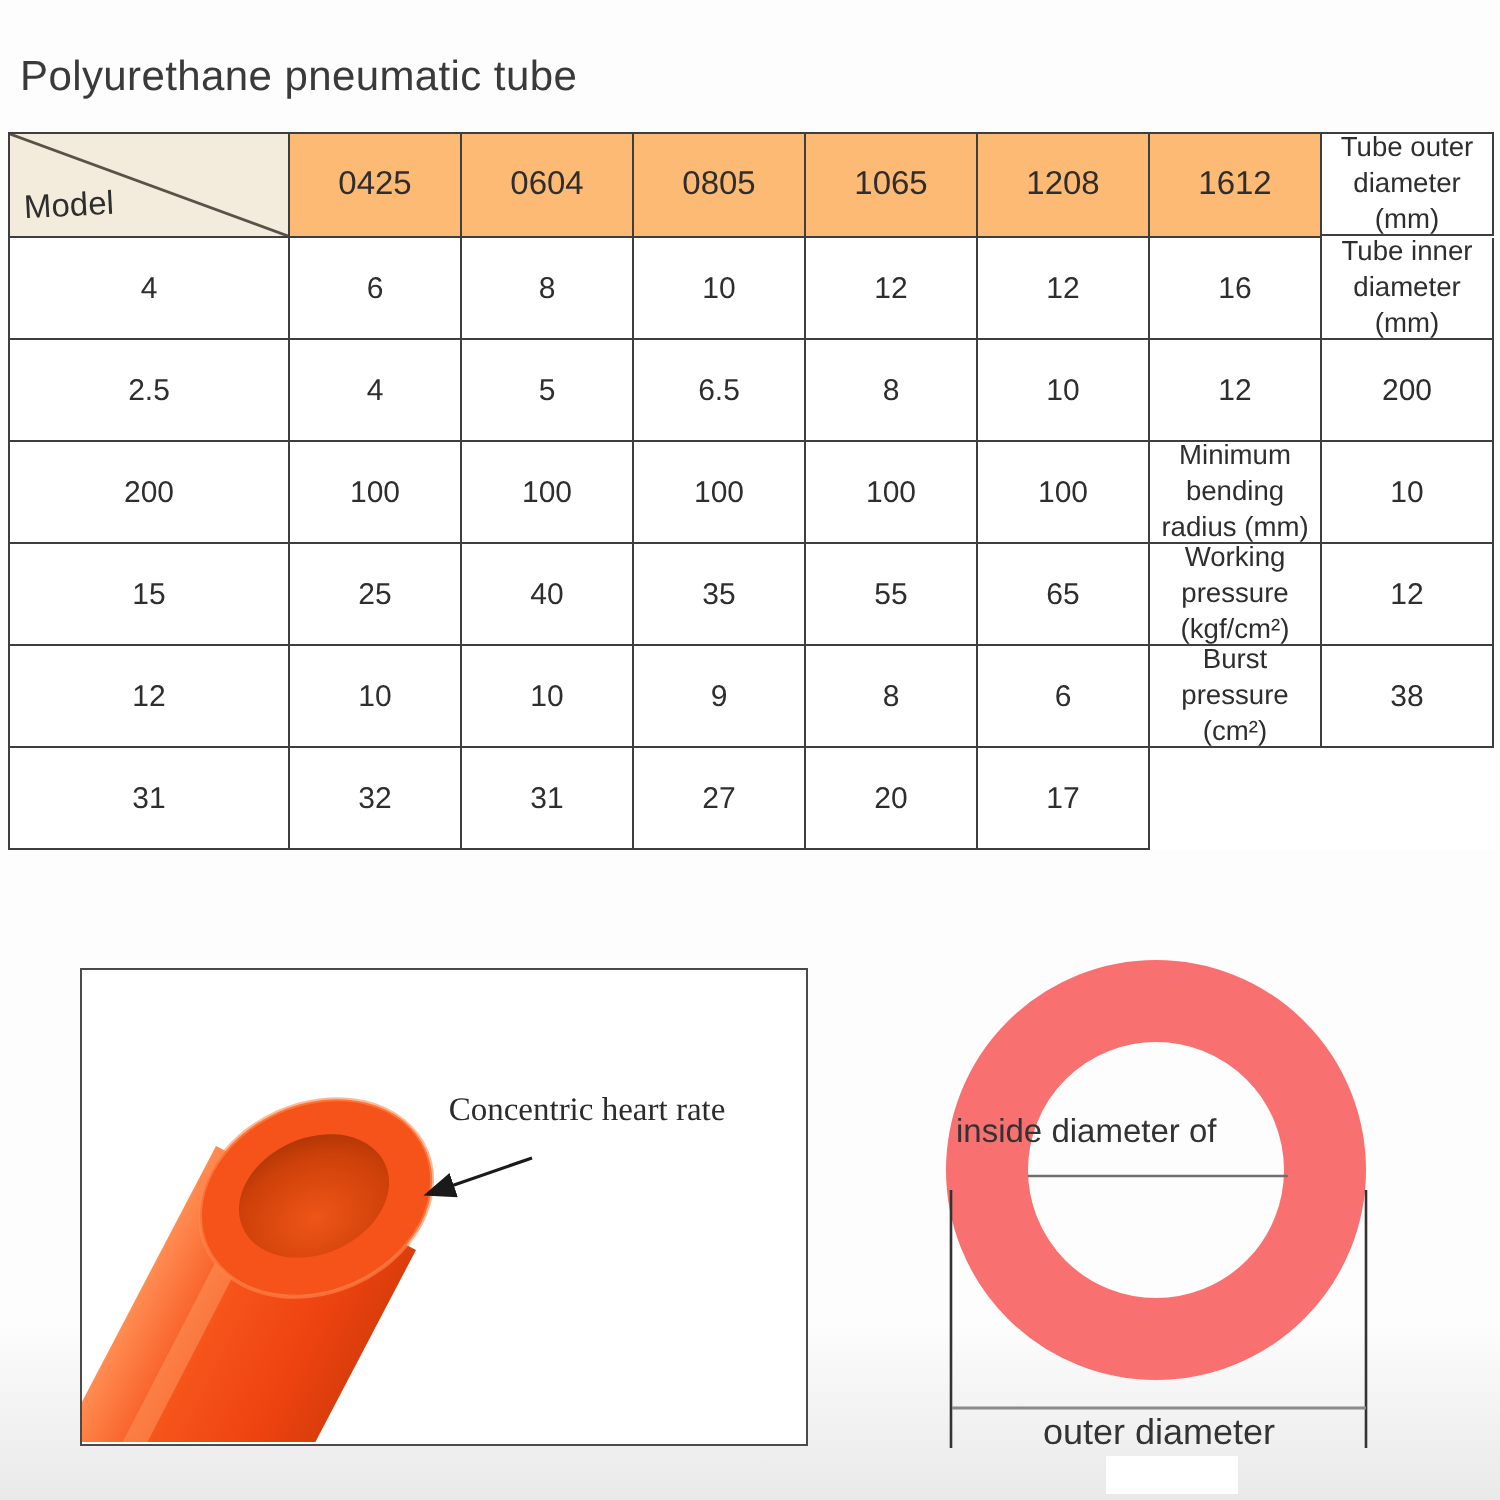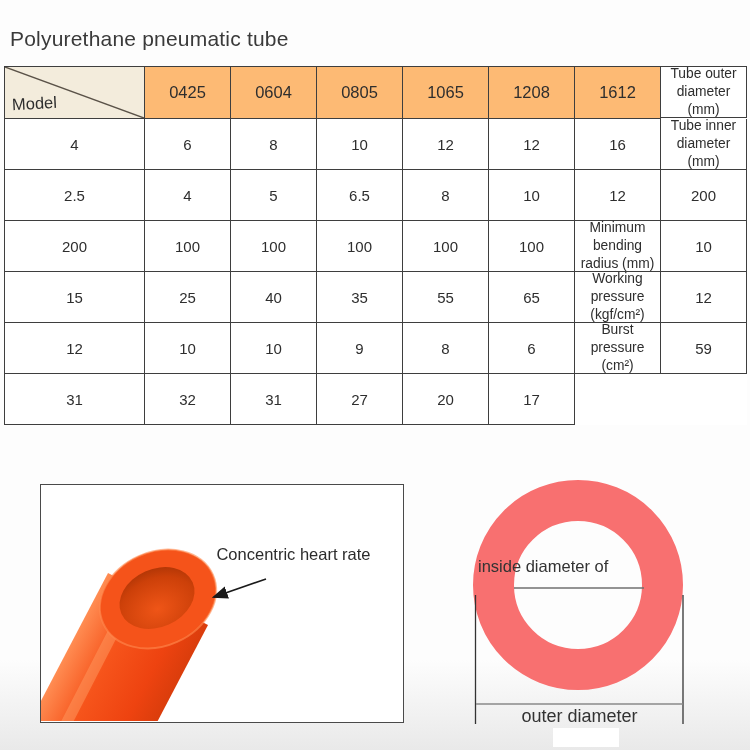--- a/index.html
+++ b/index.html
@@ -41,21 +41,21 @@
     transform:rotate(-3deg);
   }
   
   .photo-box{
     position:absolute;left:40px;top:484px;width:364px;height:239px;
     background:#fff;border:1.5px solid #4a4a4a;box-sizing:border-box;overflow:hidden;
   }
   .photo-box svg{position:absolute;left:0;top:0;}
   .tube-annot{
     position:absolute;left:150px;top:60px;width:205px;text-align:center;
-    font-size:16.5px;color:#2c2c2c;
+    font-size:16.5px;color:#2c2c2c;font-family:Liberation Serif, serif;
   }
   
   .ring-svg{position:absolute;left:440px;top:455px;}
   .inside-label{
     position:absolute;left:478px;top:557px;width:200px;text-align:left;
     font-size:16.5px;color:#333;
   }
   .outer-label{
     position:absolute;left:476px;top:706px;width:207px;text-align:center;
     font-size:18px;color:#333;
@@ -122,21 +122,21 @@
     <div class="tcell lcell">Working pressure (kgf/cm²)</div>
     <div class="tcell vcell">12</div>
     <div class="tcell vcell">12</div>
     <div class="tcell vcell">10</div>
     <div class="tcell vcell">10</div>
     <div class="tcell vcell">9</div>
     <div class="tcell vcell">8</div>
     <div class="tcell vcell">6</div>
 
     <div class="tcell lcell">Burst pressure (cm²)</div>
-    <div class="tcell vcell">59</div>
+    <div class="tcell vcell">38</div>
     <div class="tcell vcell">31</div>
     <div class="tcell vcell">32</div>
     <div class="tcell vcell">31</div>
     <div class="tcell vcell">27</div>
     <div class="tcell vcell">20</div>
     <div class="tcell vcell">17</div>
   </div>
 
   <div class="photo-box">
     <svg width="361" height="236" viewBox="0 0 361 236">

